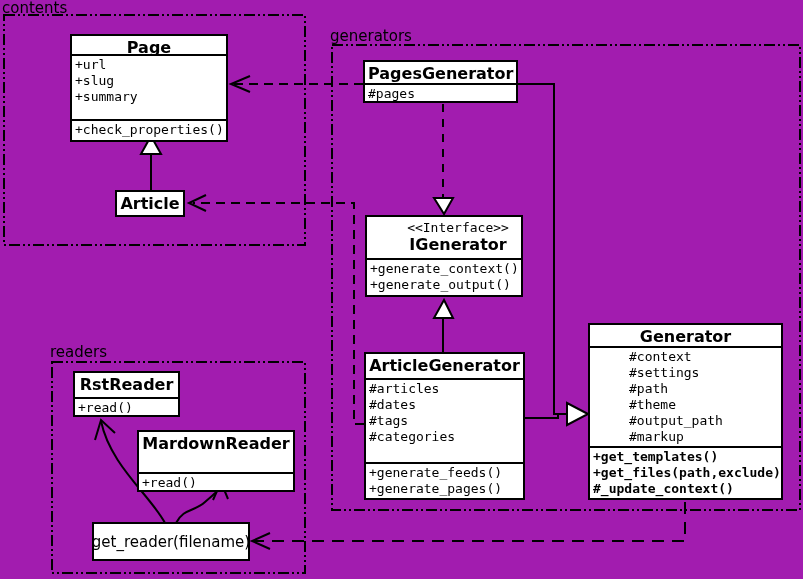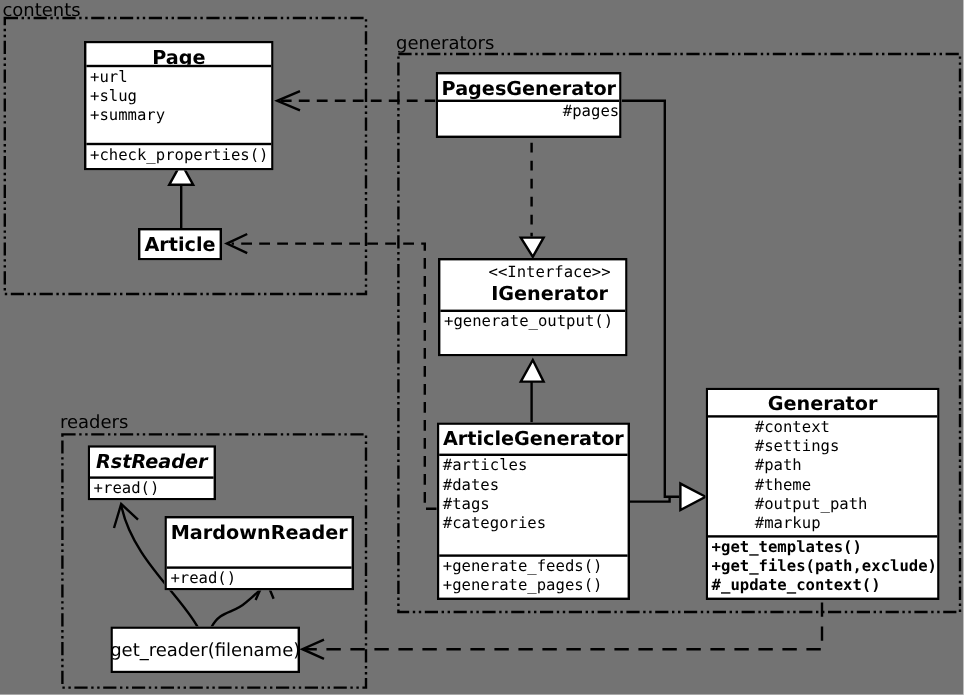--- a/index.html
+++ b/index.html
@@ -1,17 +1,17 @@
 <!DOCTYPE html>
 <html><head>
 <meta charset="utf-8">
 <style>
   html,body{margin:0;padding:0;background:#fff;}
   #canvas{
-    position:relative;width:803px;height:579px;background:#737373;overflow:hidden;
+    position:relative;width:803px;height:579px;background:#a21caf;overflow:hidden;
     font-family:"DejaVu Sans",sans-serif;color:#000;
   }
   #wires{position:absolute;left:0;top:0;z-index:1;}
   .pkg-label{
     position:absolute;z-index:3;font:15px "DejaVu Sans",sans-serif;color:#000;
     white-space:nowrap;line-height:15px;
   }
   .cls{
     position:absolute;z-index:2;background:#fff;border:2px solid #000;
     box-sizing:border-box;
@@ -89,31 +89,32 @@
       <div>+check_properties()</div>
     </div>
   </div>
 
   <div class="cls" style="left:115px;top:190px;width:70px;height:27px;">
     <div class="title" style="height:23px;">Article</div>
   </div>
 
   <div class="cls" style="left:363px;top:60px;width:155px;">
     <div class="title" style="height:21px;">PagesGenerator</div>
-    <div class="sec" style="height:30px;text-align:right;">
+    <div class="sec" style="height:18px;">
       <div>#pages</div>
     </div>
   </div>
 
   <div class="cls" style="left:365px;top:215px;width:158px;">
     <div class="title" style="height:41px;padding-top:3px;margin-left:28px;">
       <div class="stereo">&lt;&lt;Interface&gt;&gt;</div>
       <div>IGenerator</div>
     </div>
     <div class="sec" style="height:37px;">
+      <div>+generate_context()</div>
       <div>+generate_output()</div>
     </div>
   </div>
 
   <div class="cls" style="left:364px;top:352px;width:161px;">
     <div class="title" style="height:24px;">ArticleGenerator</div>
     <div class="sec" style="height:84px;">
       <div>#articles</div>
       <div>#dates</div>
       <div>#tags</div>
@@ -136,21 +137,21 @@
       <div>#markup</div>
     </div>
     <div class="sec" style="height:52px;font-weight:bold;">
       <div>+get_templates()</div>
       <div>+get_files(path,exclude)</div>
       <div>#_update_context()</div>
     </div>
   </div>
 
   <div class="cls" style="left:73px;top:371px;width:107px;">
-    <div class="title" style="height:24px;font-style:italic;">RstReader</div>
+    <div class="title" style="height:24px;">RstReader</div>
     <div class="sec" style="height:18px;">
       <div>+read()</div>
     </div>
   </div>
 
   <div class="cls" style="left:137px;top:430px;width:158px;">
     <div class="title" style="height:40px;">MardownReader</div>
     <div class="sec" style="height:18px;">
       <div>+read()</div>
     </div>

